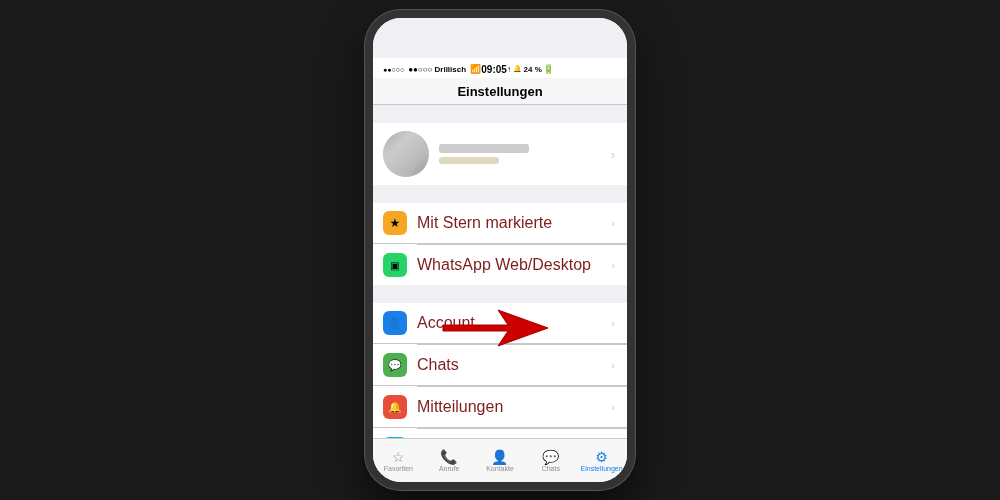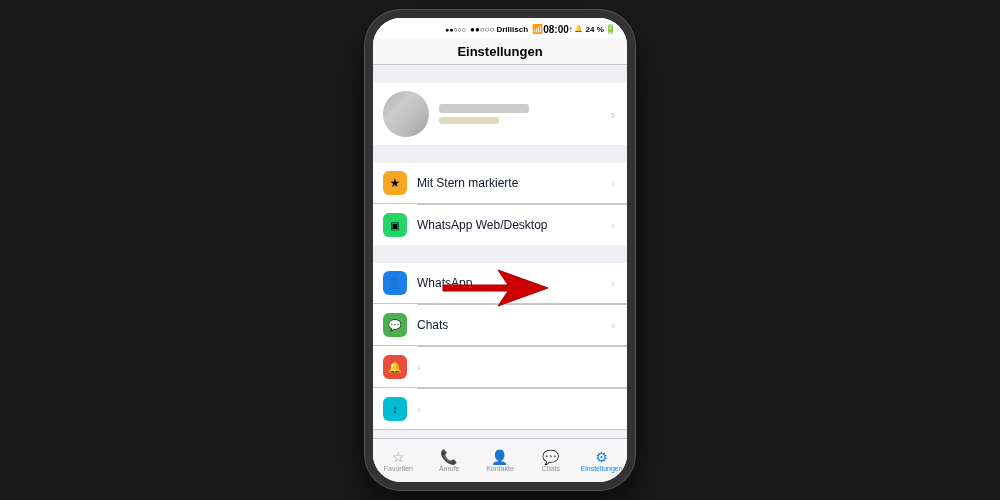--- a/index.html
+++ b/index.html
@@ -27,27 +27,28 @@
       height: 100%;
       background: #efeff4;
       overflow: hidden;
       display: flex;
       flex-direction: column;
     }
     
     .status-bar {
       background: #fff;
       display: flex;
-      justify-content: flex-end;
+      justify-content: flex-start;
       align-items: center;
       padding: 4px 10px 2px;
       font-size: 9px;
       font-weight: 600;
       height: 20px;
       flex-shrink: 0;
+      margin-top: 40px;
     }
     .status-left { display: flex; align-items: center; gap: 2px; }
     .status-center { font-weight: 600; font-size: 10px; }
     .status-right { display: flex; align-items: center; gap: 2px; font-size: 8px; }
     
     .nav-bar {
       background: #f7f7f7;
       text-align: center;
       padding: 6px 0 5px;
       font-size: 13px;
@@ -133,22 +134,22 @@
       border-radius: 6px;
       display: flex;
       align-items: center;
       justify-content: center;
       flex-shrink: 0;
       margin-right: 10px;
       font-size: 12px;
     }
     .row-label {
       flex: 1;
-      font-size: 12px;
-      color: #0f172a;
+      font-size: 16px;
+      color: #7f1d1d;
     }
     .row-chevron {
       color: #c7c7cc;
       font-size: 11px;
     }
     
     .icon-yellow { background: #f5a623; }
     .icon-green-dark { background: #25d366; }
     .icon-blue { background: #1a7fe8; }
     .icon-green { background: #4caf50; }
@@ -191,21 +192,21 @@
 
 <div class="phone-wrapper">
   <div class="phone-inner">
 
     <div class="status-bar">
       <div class="status-left">
         <span style="font-size:7px;">●●○○○</span>
         <span style="font-size:8px; margin-left:2px;">●●○○○ Drillisch</span>
         <span style="font-size:9px; margin-left:2px;">📶</span>
       </div>
-      <div class="status-center">08:00</div>
+      <div class="status-center">09:05</div>
       <div class="status-right">
         <span style="font-size:8px;">↑</span>
         <span style="font-size:7px;">🔔</span>
         <span style="font-size:8px;">24 %</span>
         <span style="font-size:9px;">🔋</span>
       </div>
     </div>
 
     <div class="nav-bar">
       <span>Einstellungen</span>
@@ -245,36 +246,37 @@
           <span class="row-chevron">›</span>
         </div>
       </div>
 
       <div class="section-gap"></div>
       <div class="section" style="position: relative;">
         <div class="list-row">
           <div class="row-icon icon-blue">
             <span style="font-size:11px;">👤</span>
           </div>
-          <span class="row-label">WhatsApp</span>
+          <span class="row-label">Account</span>
           <span class="row-chevron">›</span>
         </div>
         <div class="row-separator"></div>
         <div class="list-row">
           <div class="row-icon icon-green">
             <span style="font-size:11px;">💬</span>
           </div>
           <span class="row-label">Chats</span>
           <span class="row-chevron">›</span>
         </div>
         <div class="row-separator"></div>
         <div class="list-row">
           <div class="row-icon icon-red">
             <span style="font-size:11px;">🔔</span>
           </div>
+          <span class="row-label">Mitteilungen</span>
           <span class="row-chevron">›</span>
         </div>
         <div class="row-separator"></div>
         <div class="list-row">
           <div class="row-icon icon-teal">
             <span style="font-size:10px;">↕</span>
           </div>
           <span class="row-chevron">›</span>
         </div>
 

